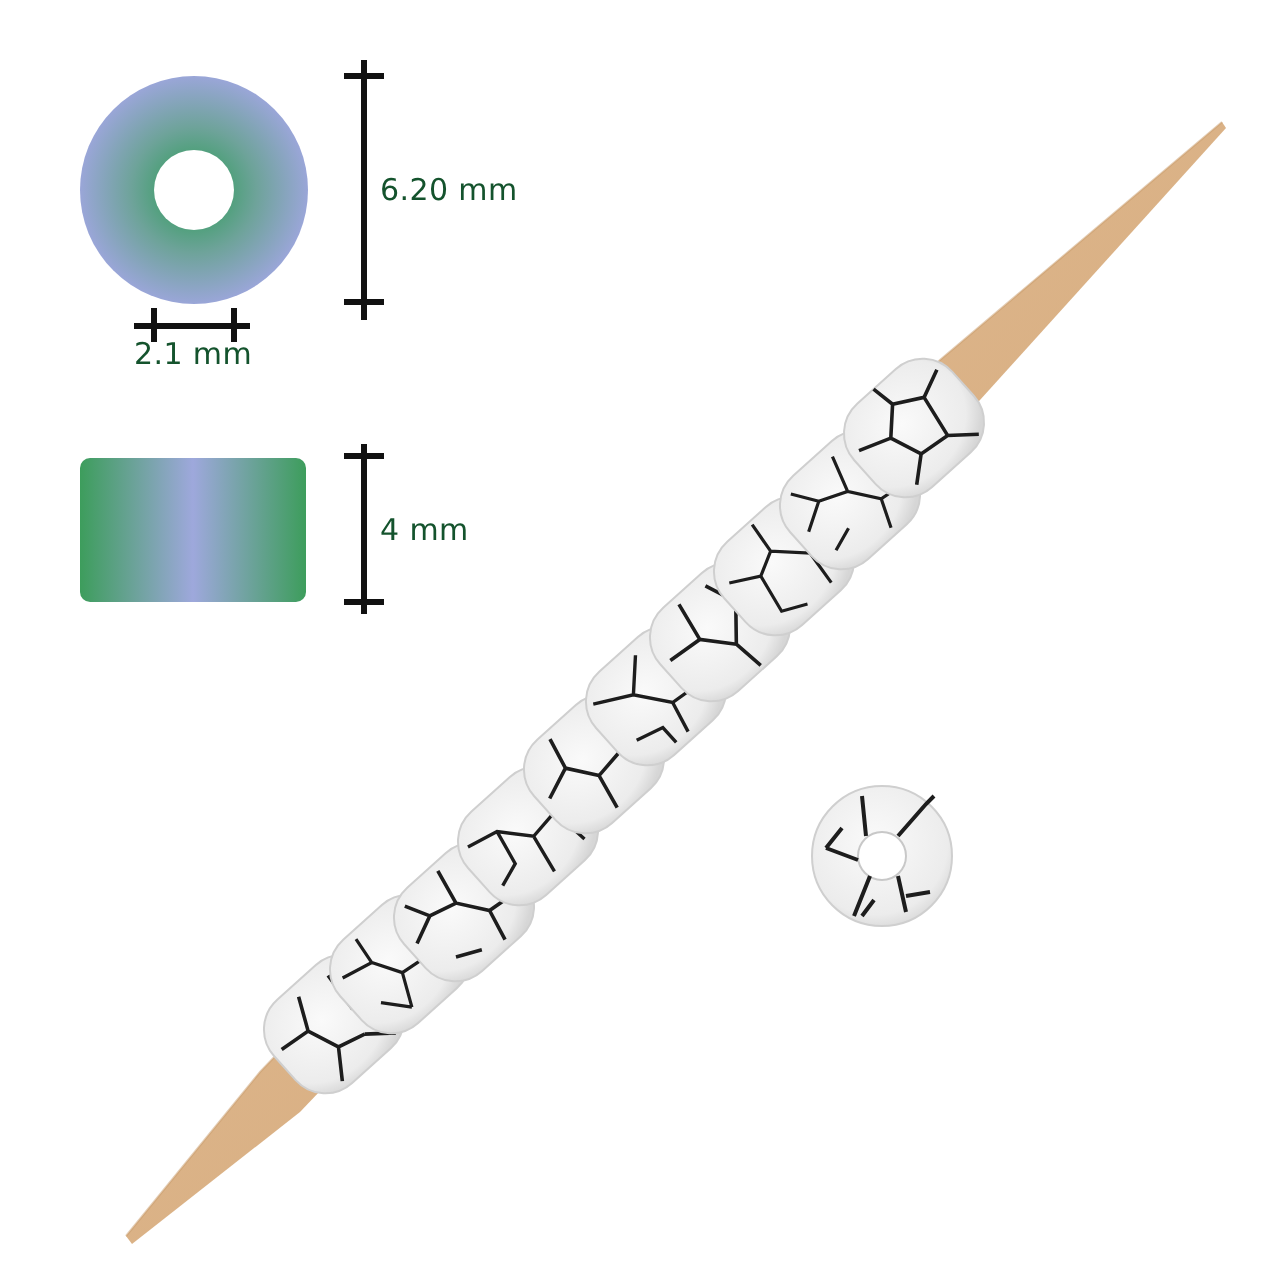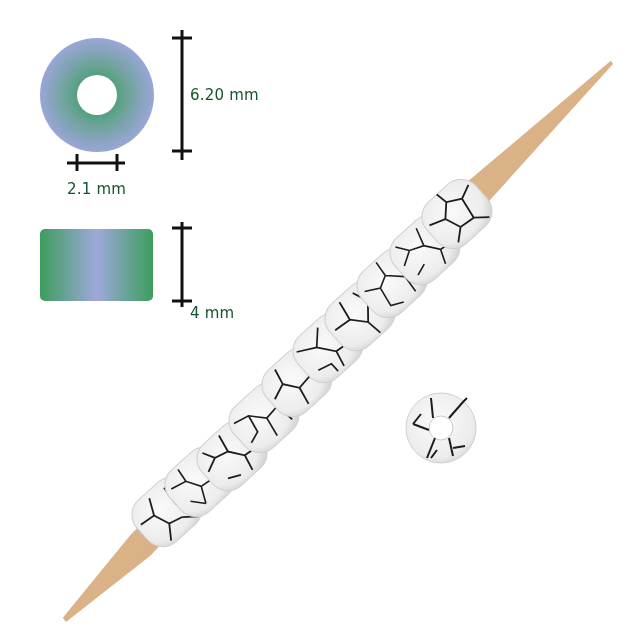--- a/index.html
+++ b/index.html
@@ -108,14 +108,14 @@
   </g>
 
   <g transform="translate(441,428)">
     <circle r="35" fill="url(#beadGrad)" stroke="#cfcfcf"></circle>
     <circle r="12" fill="#ffffff" stroke="#c8c8c8"></circle>
     <path d="M-8,-10 L-10,-30 M8,-10 L22,-26 L26,-30 M-12,2 L-28,-4 M-6,10 L-14,30 M8,10 L12,28 M-10,30 L-4,22 M-28,-4 L-20,-14 M12,20 L24,18" stroke="#1d1d1d" stroke-width="2" fill="none"></path>
   </g>
 </svg>
 
 <div class="label" style="left:190px; top:86px;">6.20 mm</div>
-<div class="label" style="left:67px; top:180px;">2.1 mm</div>
-<div class="label" style="left:190px; top:256px;margin-top:48px;">4 mm</div>
+<div class="label" style="left:67px; top:168px;">2.1 mm</div>
+<div class="label" style="left:190px; top:256px;">4 mm</div>
 
 </body></html>

